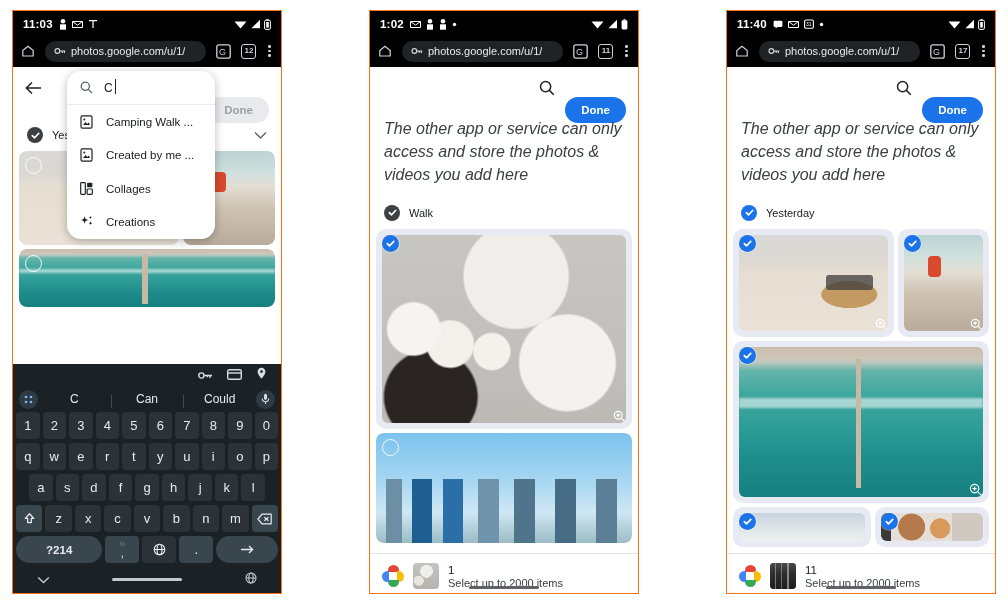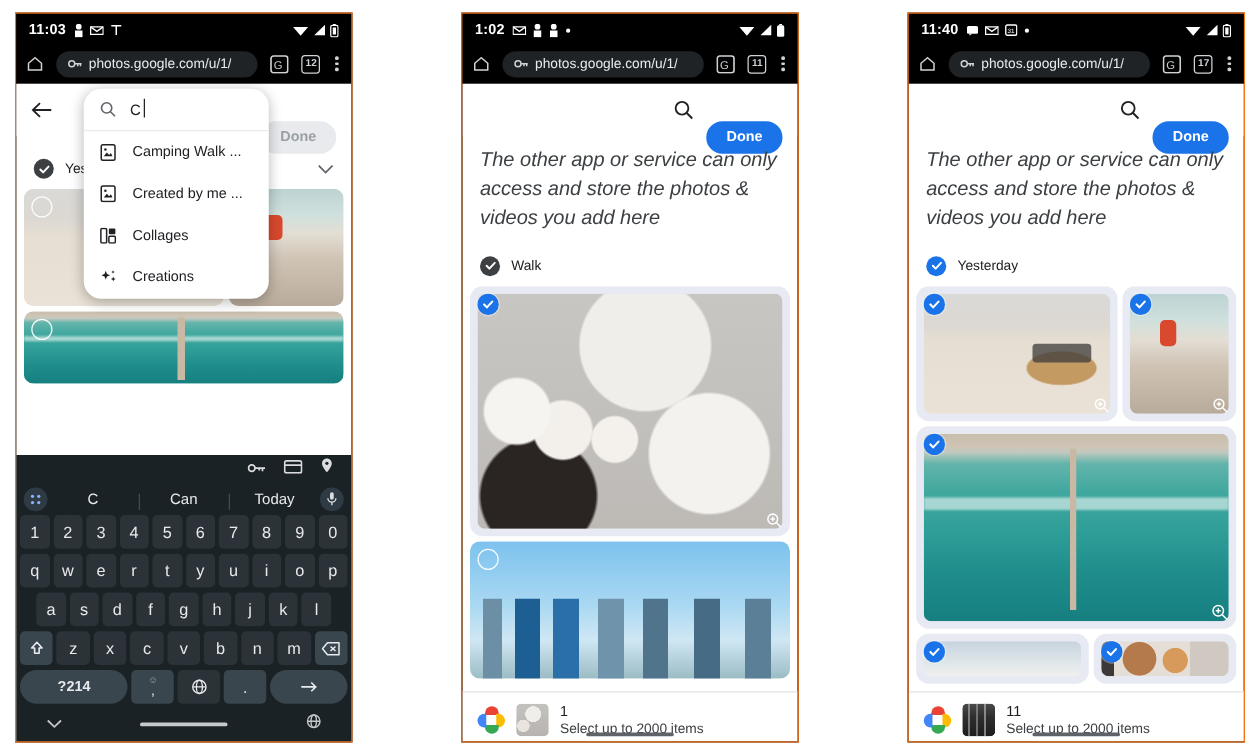--- a/index.html
+++ b/index.html
@@ -627,21 +627,21 @@
           <span class="kb-apps">
               <svg width="11" height="11" viewBox="0 0 11 11">
                 <circle cx="3" cy="3" r="1.3" fill="#8ab4f8"></circle>
                 <circle cx="8" cy="3" r="1.3" fill="#8ab4f8"></circle>
                 <circle cx="3" cy="8" r="1.3" fill="#8ab4f8"></circle>
                 <circle cx="8" cy="8" r="1.3" fill="#8ab4f8"></circle>
               </svg>
             </span>
           <span class="kb-sugg-item">C</span>
           <span class="kb-sugg-item">Can</span>
-          <span class="kb-sugg-item">Today</span>
+          <span class="kb-sugg-item">Could</span>
           <span class="kb-mic">
               <svg width="9" height="12" viewBox="0 0 9 12">
                 <rect x="3" y=".7" width="3" height="6" rx="1.5" fill="#dadce0"></rect>
                 <path d="M1.3 5.6c0 1.8 1.4 3.2 3.2 3.2s3.2-1.4 3.2-3.2M4.5 8.8v2.3" stroke="#dadce0" stroke-width="1.1" fill="none"></path>
               </svg>
             </span>
         </div>
 
         <div class="kb-row">
           <span class="key">1</span>

